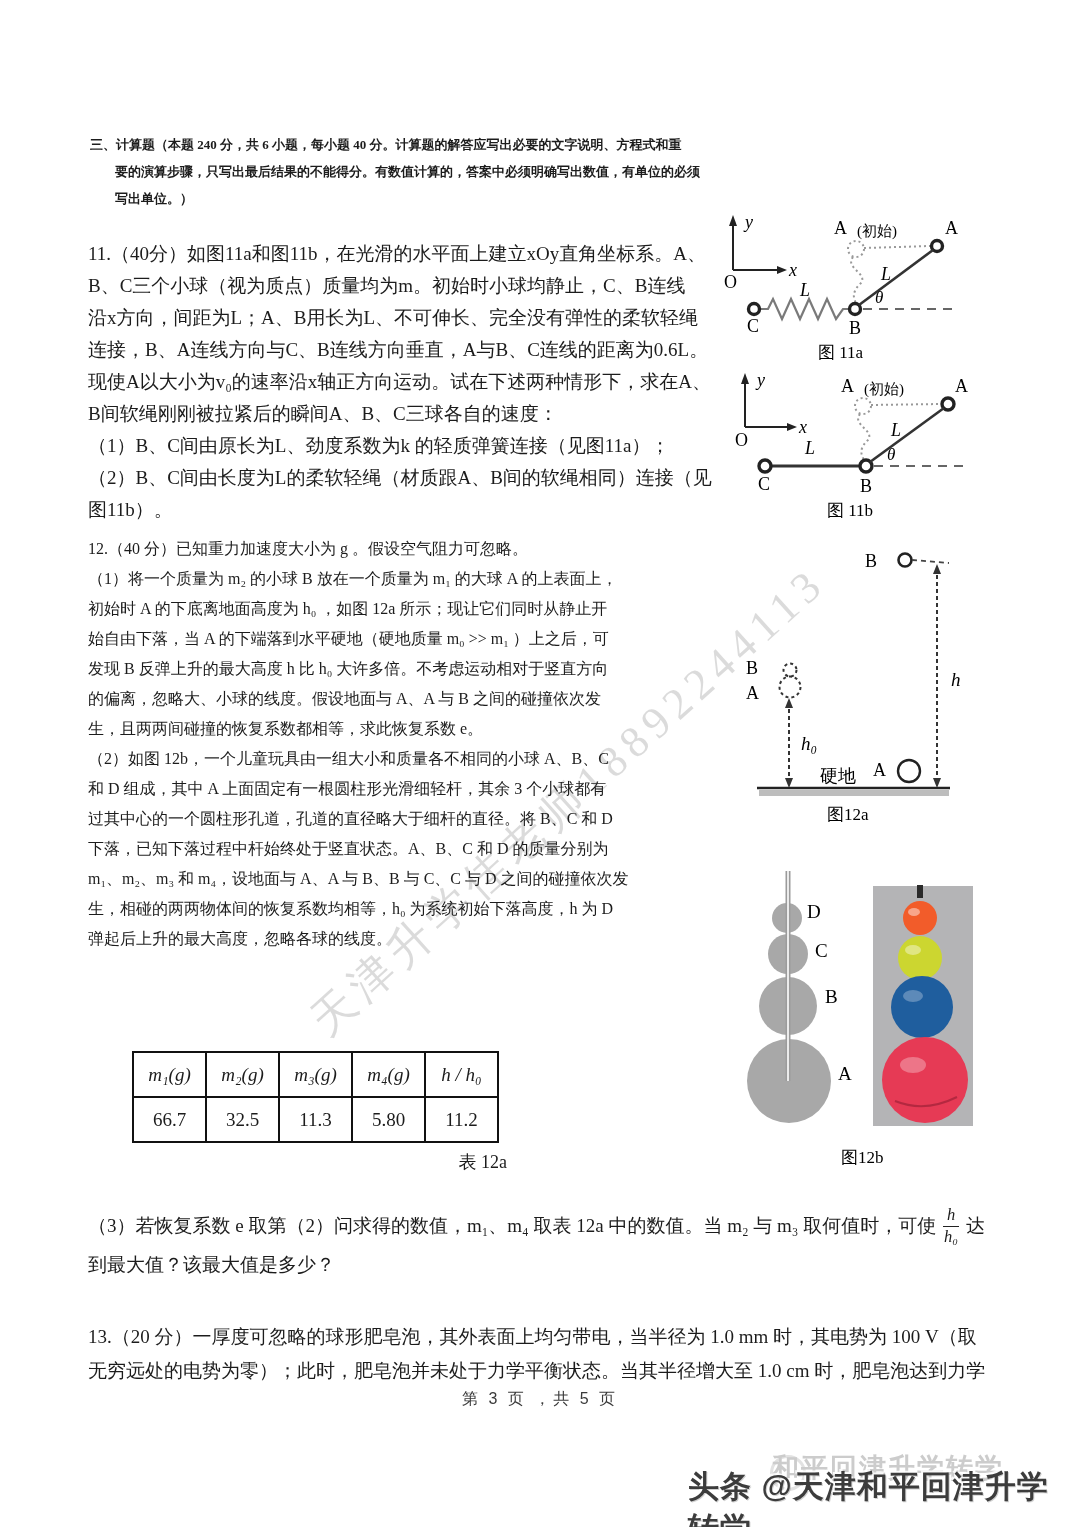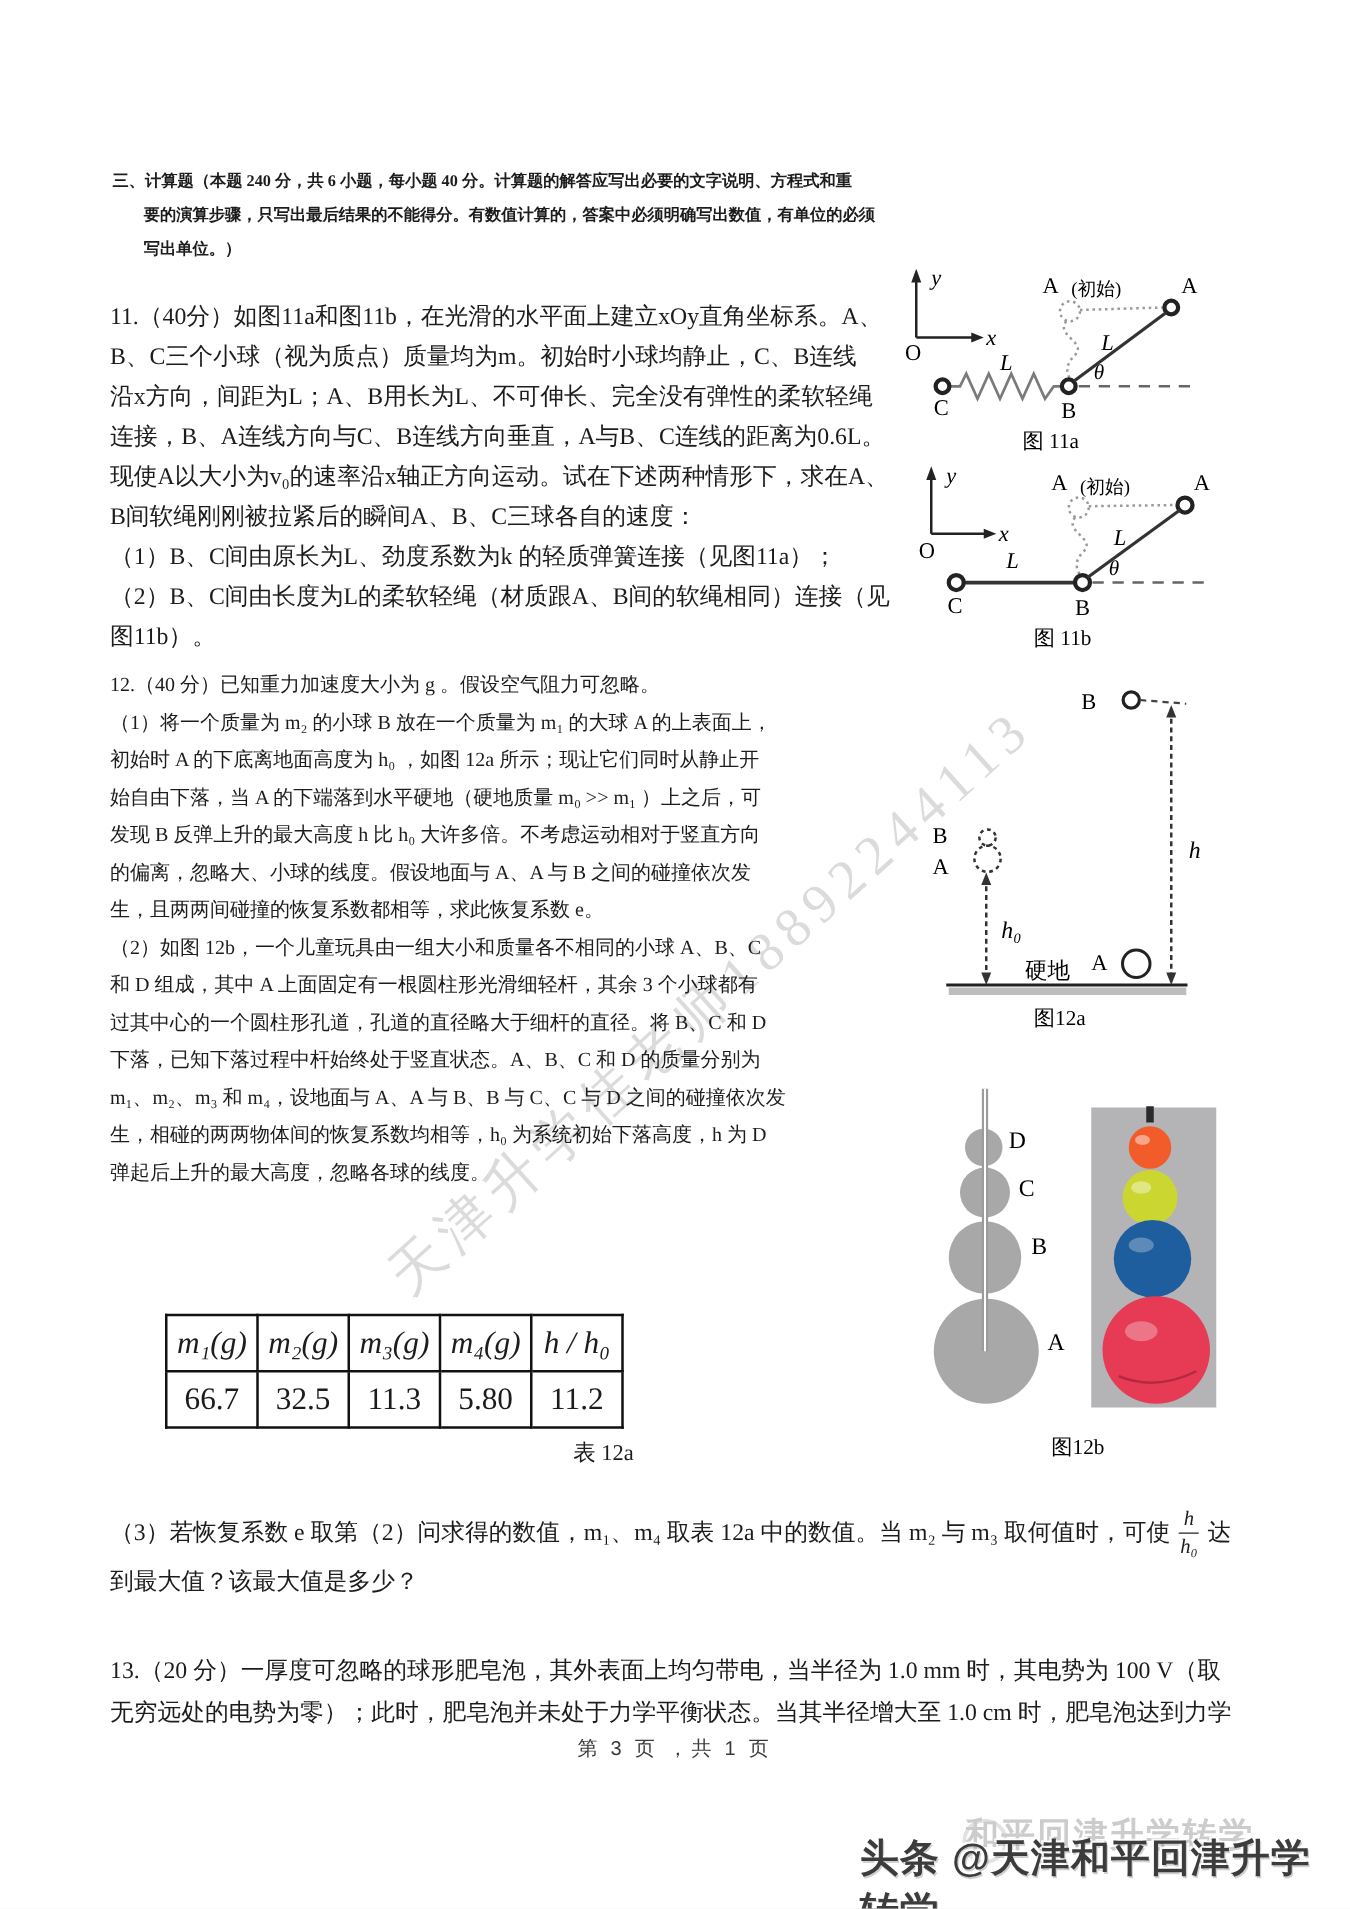--- a/index.html
+++ b/index.html
@@ -26,21 +26,21 @@
           font-family:"Liberation Sans","DejaVu Sans",sans-serif;}
   .wm-diagonal{left:298px;top:1005px;font-size:44px;letter-spacing:7px;color:rgba(150,150,150,0.34);
                transform:rotate(-42deg);transform-origin:0 0;white-space:pre;pointer-events:none;}
   .wm-echo{left:772px;top:1450px;font-size:27px;font-weight:bold;color:#cccccc;letter-spacing:2px;
            font-family:"Liberation Sans","DejaVu Sans",sans-serif;}
   .wm-main{left:688px;top:1466px;font-size:31px;font-weight:bold;color:#3c3c3c;letter-spacing:1px;
            text-shadow:-2px -2px 0 rgba(255,255,255,0.85), 1px 1px 0 rgba(120,120,120,0.35);
            font-family:"Liberation Sans","DejaVu Sans",sans-serif;}
   .wm-logo{left:770px;top:1455px;width:30px;height:30px;border:3px solid #e2e2e2;border-radius:50%;}
   table.t12a{border-collapse:collapse;position:absolute;left:132px;top:1051px;}
-  table.t12a td{border:2px solid #111;width:71px;height:43px;text-align:center;font-size:25px;padding:0;margin-top:28px;}
+  table.t12a td{border:2px solid #111;width:71px;height:43px;text-align:center;font-size:19px;padding:0;margin-top:28px;}
   table.t12a tr.hd td{font-style:italic;}
   .t12a-cap{left:132px;top:1150px;width:375px;text-align:right;font-size:18px;}
   svg text{font-family:"Liberation Serif","DejaVu Serif",serif;}
   .it{font-style:italic;}
 </style>
 </head>
 <body>
 
 <div class="page">
 
@@ -219,19 +219,19 @@
   <div class="abs part3">
     <div class="p3line1">
       <span>（3）若恢复系数 e 取第（2）问求得的数值，m₁、m₄ 取表 12a 中的数值。当 m₂ 与 m₃ 取何值时，可使 </span><span class="frac"><span class="num">h</span><span class="den">h₀</span></span><span> 达</span>
     </div>
     <div class="p3line2 para">到最大值？该最大值是多少？</div>
   </div>
 
   <div class="abs para q13">13.（20 分）一厚度可忽略的球形肥皂泡，其外表面上均匀带电，当半径为 1.0 mm 时，其电势为 100 V（取
 无穷远处的电势为零）；此时，肥皂泡并未处于力学平衡状态。当其半径增大至 1.0 cm 时，肥皂泡达到力学</div>
 
-  <div class="abs footer">第 3 页 ，共 1 页</div>
+  <div class="abs footer">第 3 页 ，共 5 页</div>
 
   <div class="abs wm-logo"></div>
   <div class="abs wm-echo">和平回津升学转学</div>
   <div class="abs wm-main">头条 @天津和平回津升学转学</div>
 
 </div>
 
 </body></html>

